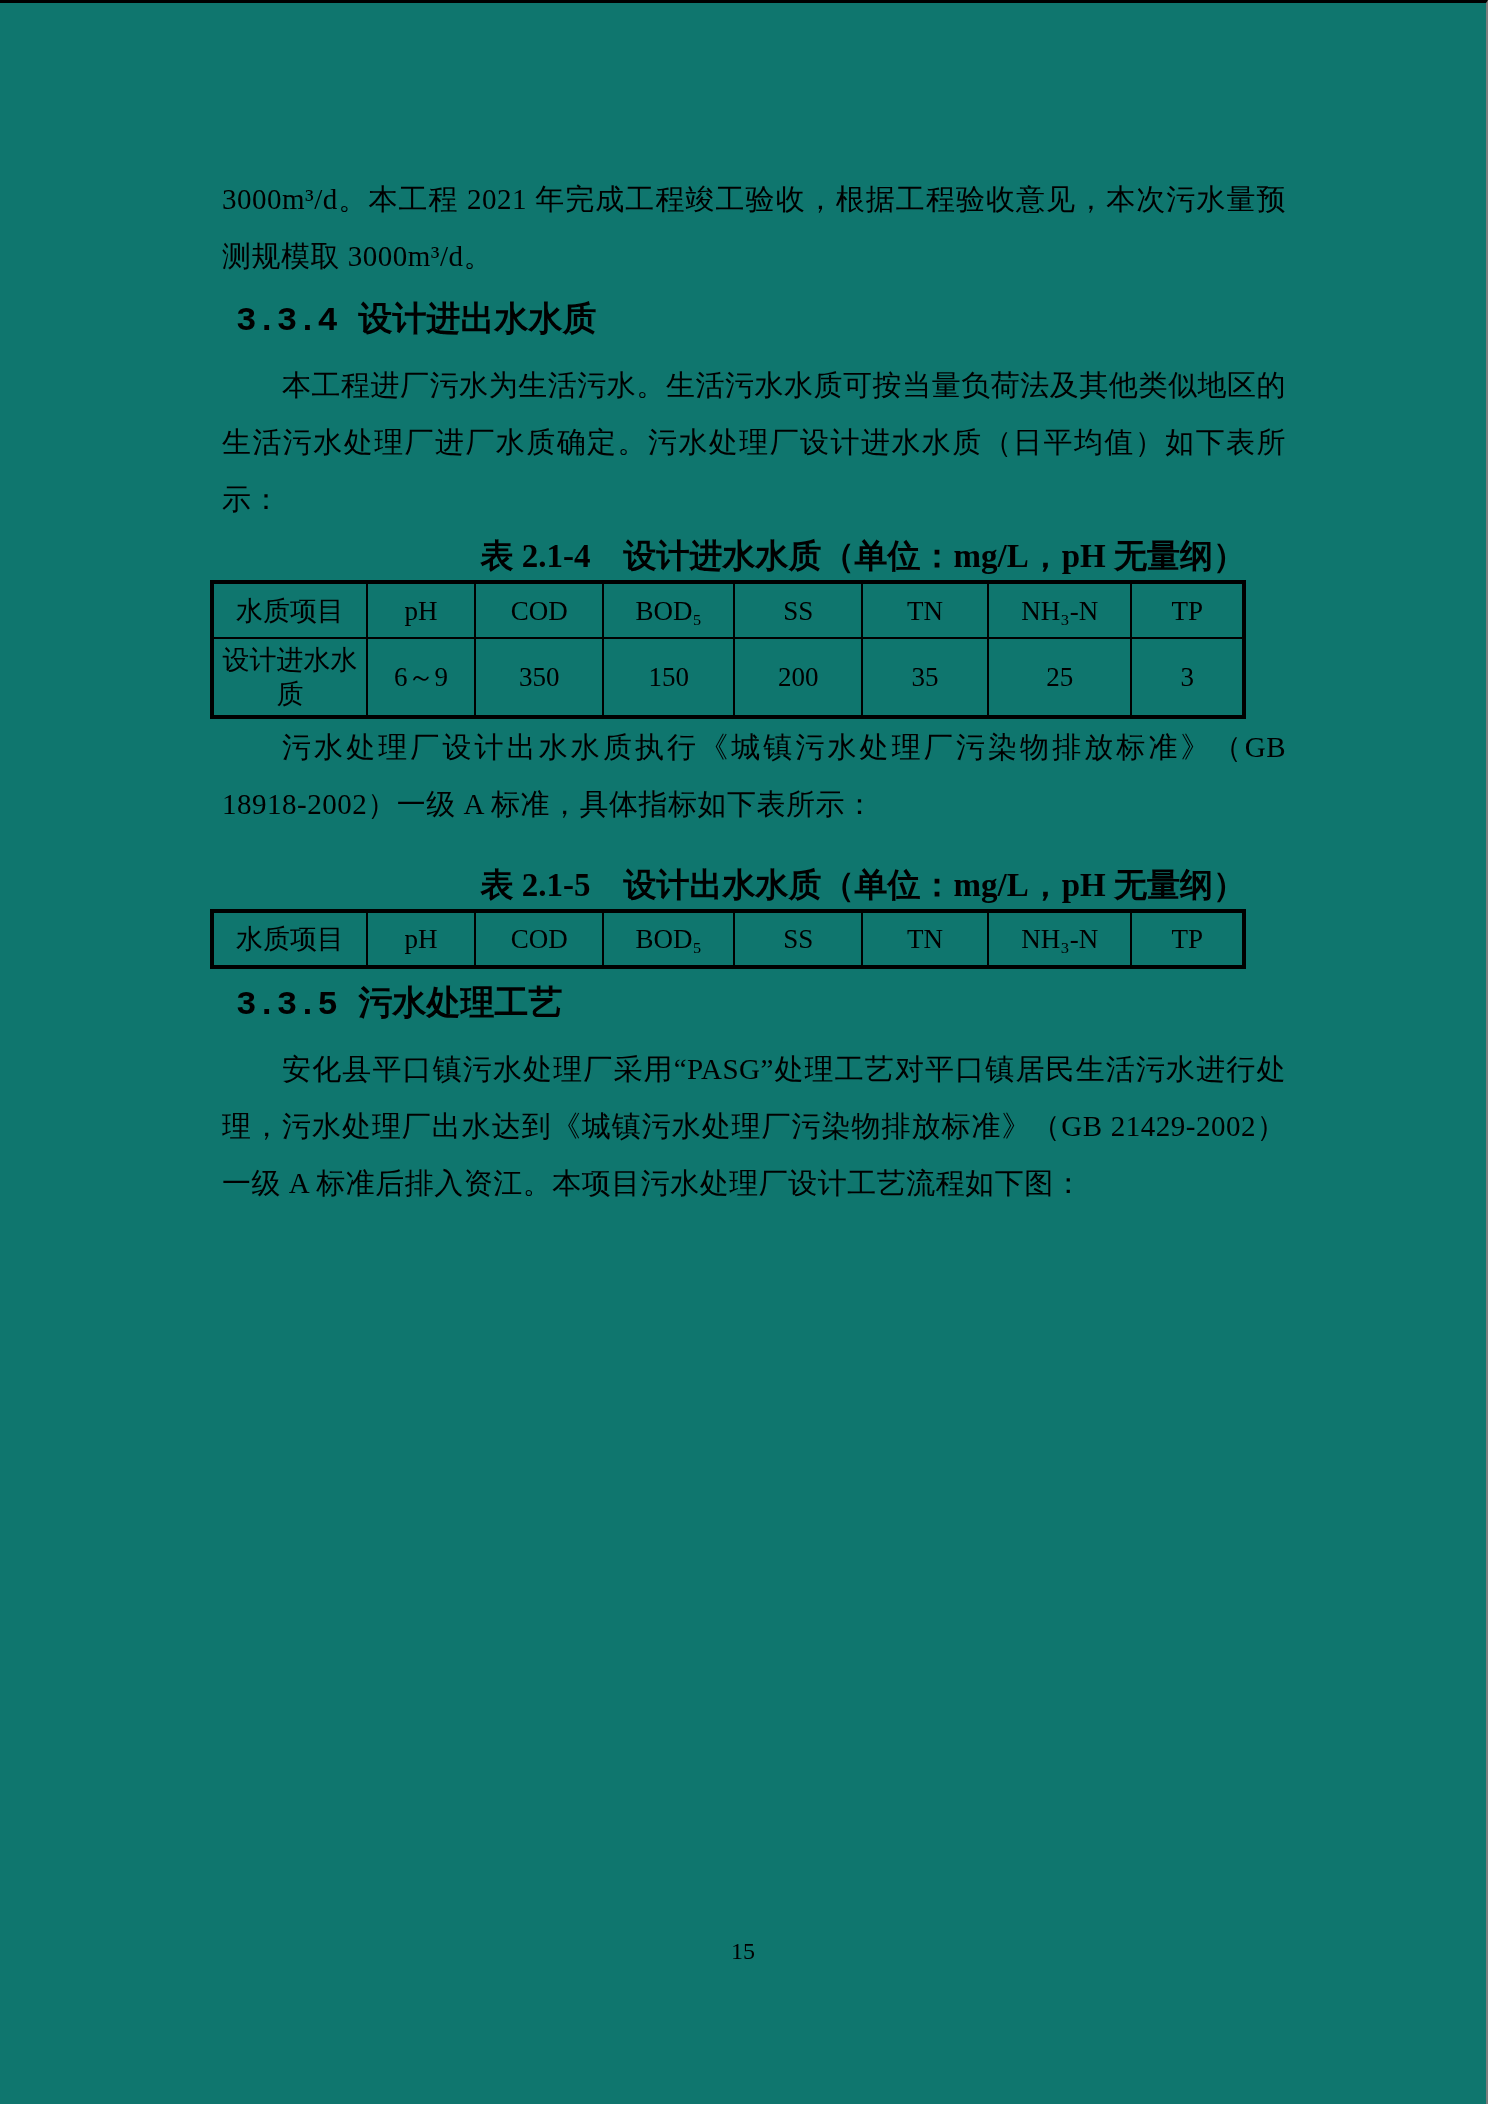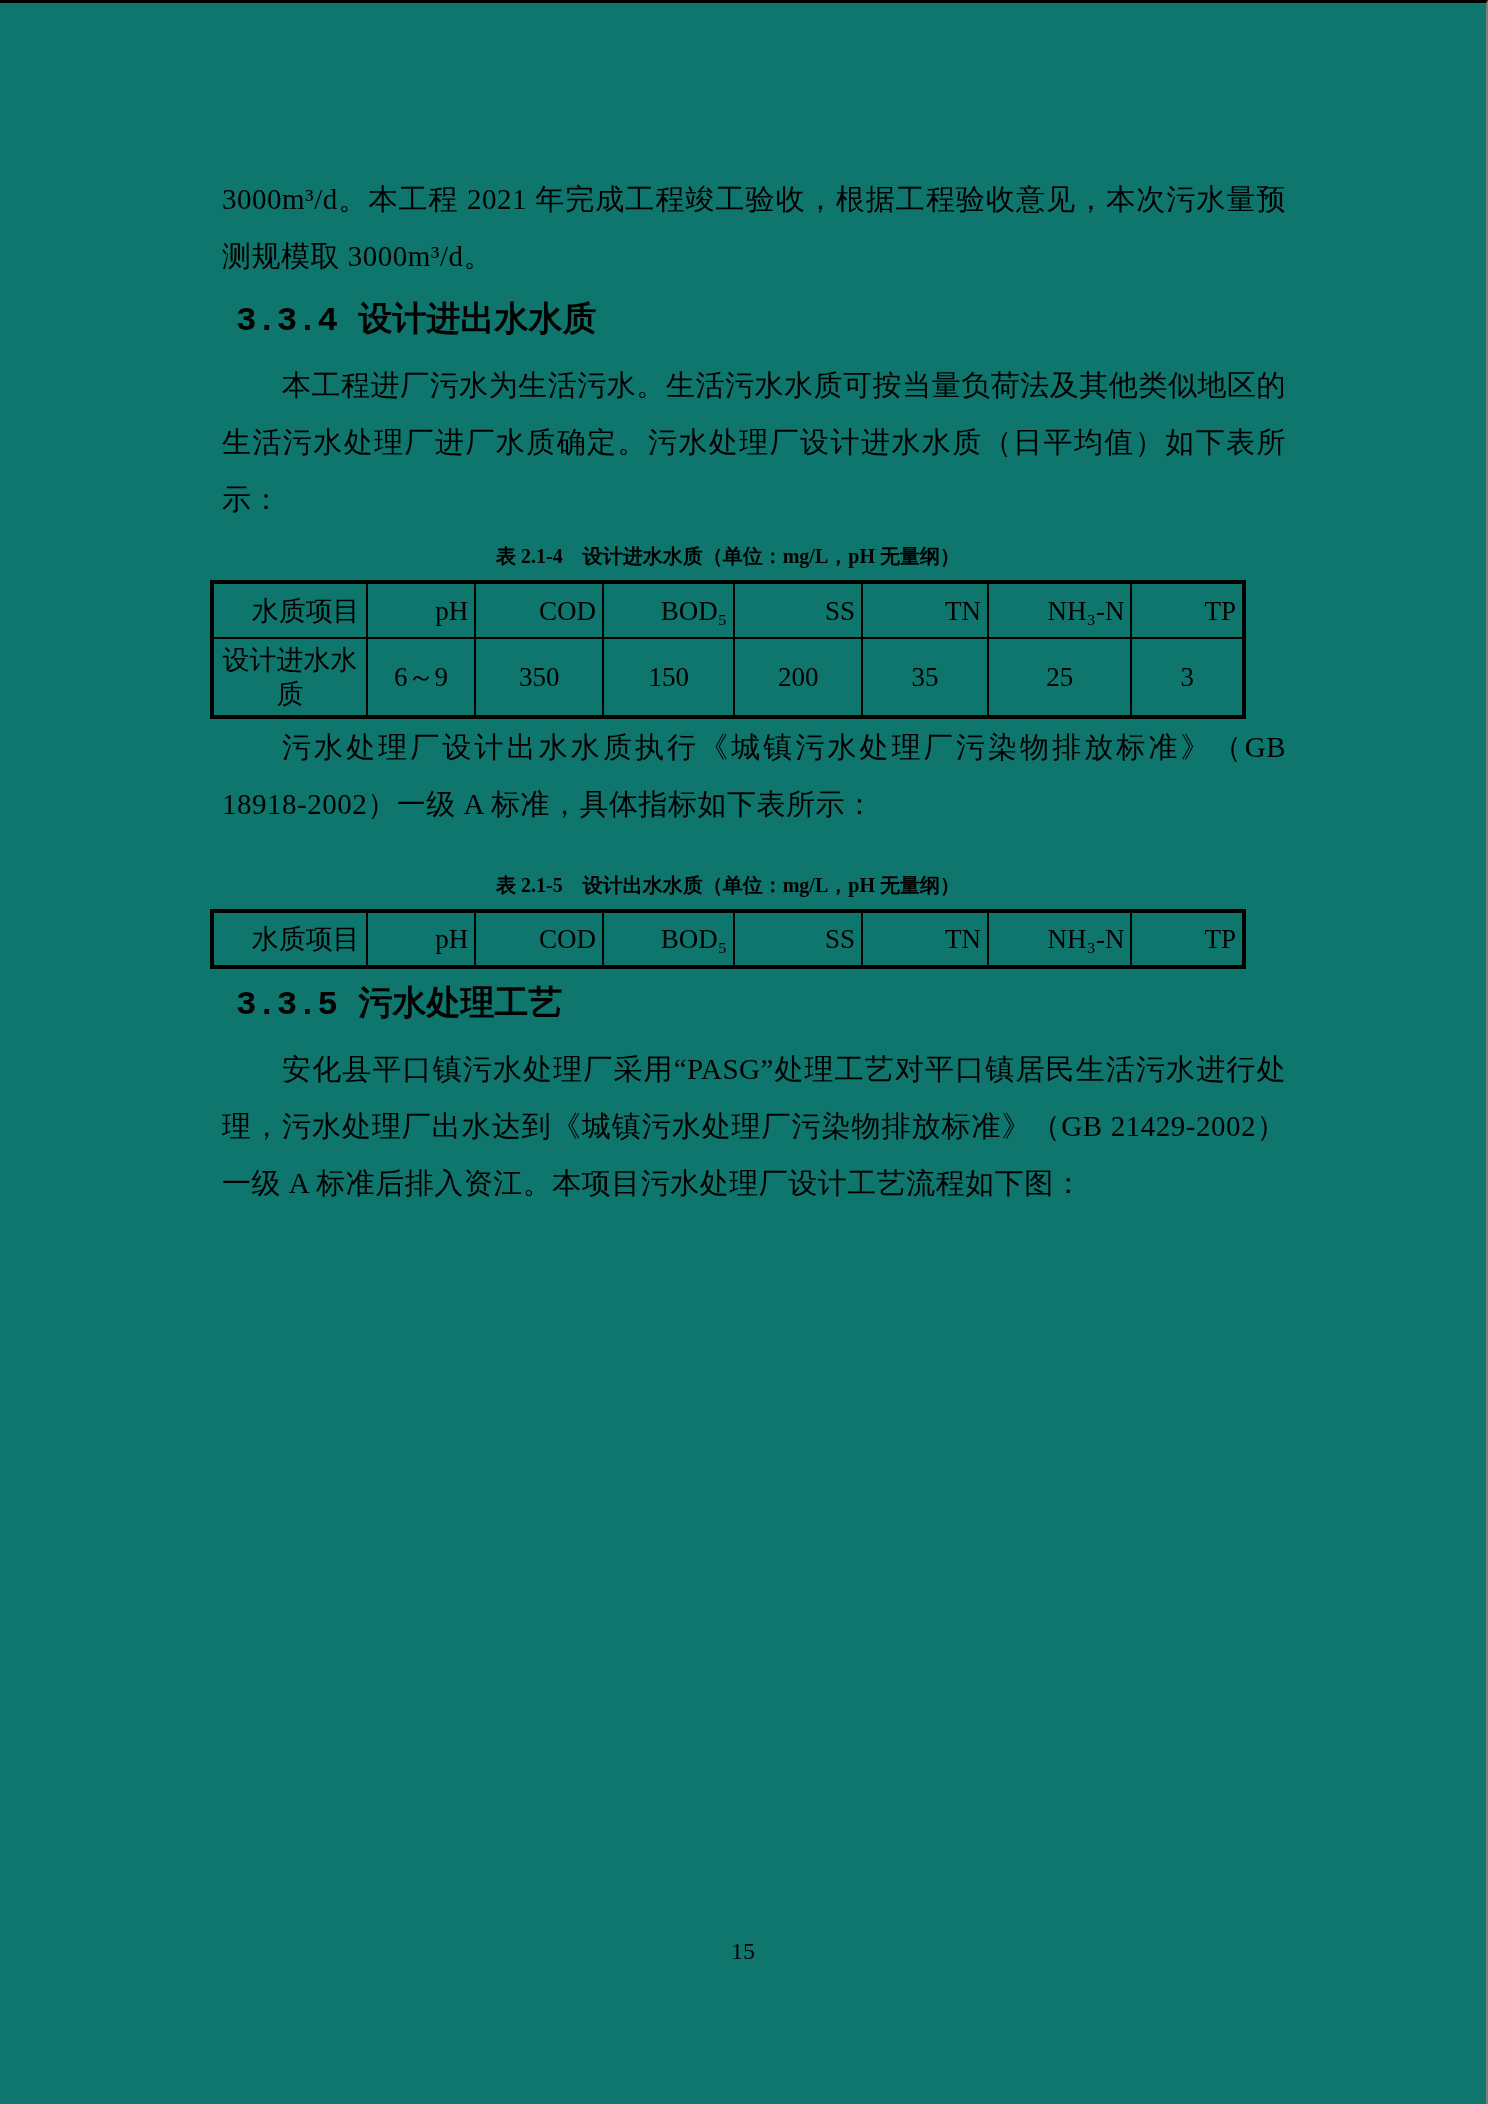--- a/index.html
+++ b/index.html
@@ -34,24 +34,24 @@
     font-weight: bold;
     margin: 14px;
     font-family: Liberation Mono, monospace;
   }
   .h-334 { margin-top: 22px; }
   .h-335 { margin-top: 26px; }
   .p-334 { margin-top: 16px; }
   .p-outlet { margin-top: 12px; }
   .p-335 { margin-top: 10px; }
   .table-caption {
-    font-size: 20px;
+    font-size: 33px;
     line-height: 36px;
     font-weight: bold;
-    text-align: center;
+    text-align: right;
     margin: 0 0 0 -12px;
     width: 1036px;
   }
   .cap-1 { margin-top: 10px; }
   .cap-2 { margin-top: 34px; }
   table.data-table {
     border-collapse: collapse;
     table-layout: fixed;
     width: 1036px;
     margin-left: -12px;
@@ -61,21 +61,21 @@
   table.data-table td {
     border: 2px solid #000000;
     text-align: center;
     vertical-align: middle;
     font-size: 27px;
     line-height: 34px;
     padding: 4px 6px;
     box-sizing: border-box;
     word-break: break-all;
   }
-  table.data-table tr.header-row td { height: 56px; text-align: right; }
+  table.data-table tr.header-row td { height: 56px; }
   table.data-table tr.value-row td { height: 70px; }
   col.c-label { width: 15.0%; }
   col.c-ph    { width: 10.5%; }
   col.c-cod   { width: 12.4%; }
   col.c-bod   { width: 12.7%; }
   col.c-ss    { width: 12.4%; }
   col.c-tn    { width: 12.2%; }
   col.c-nh    { width: 13.9%; }
   col.c-tp    { width: 10.9%; }
   .page-number {

